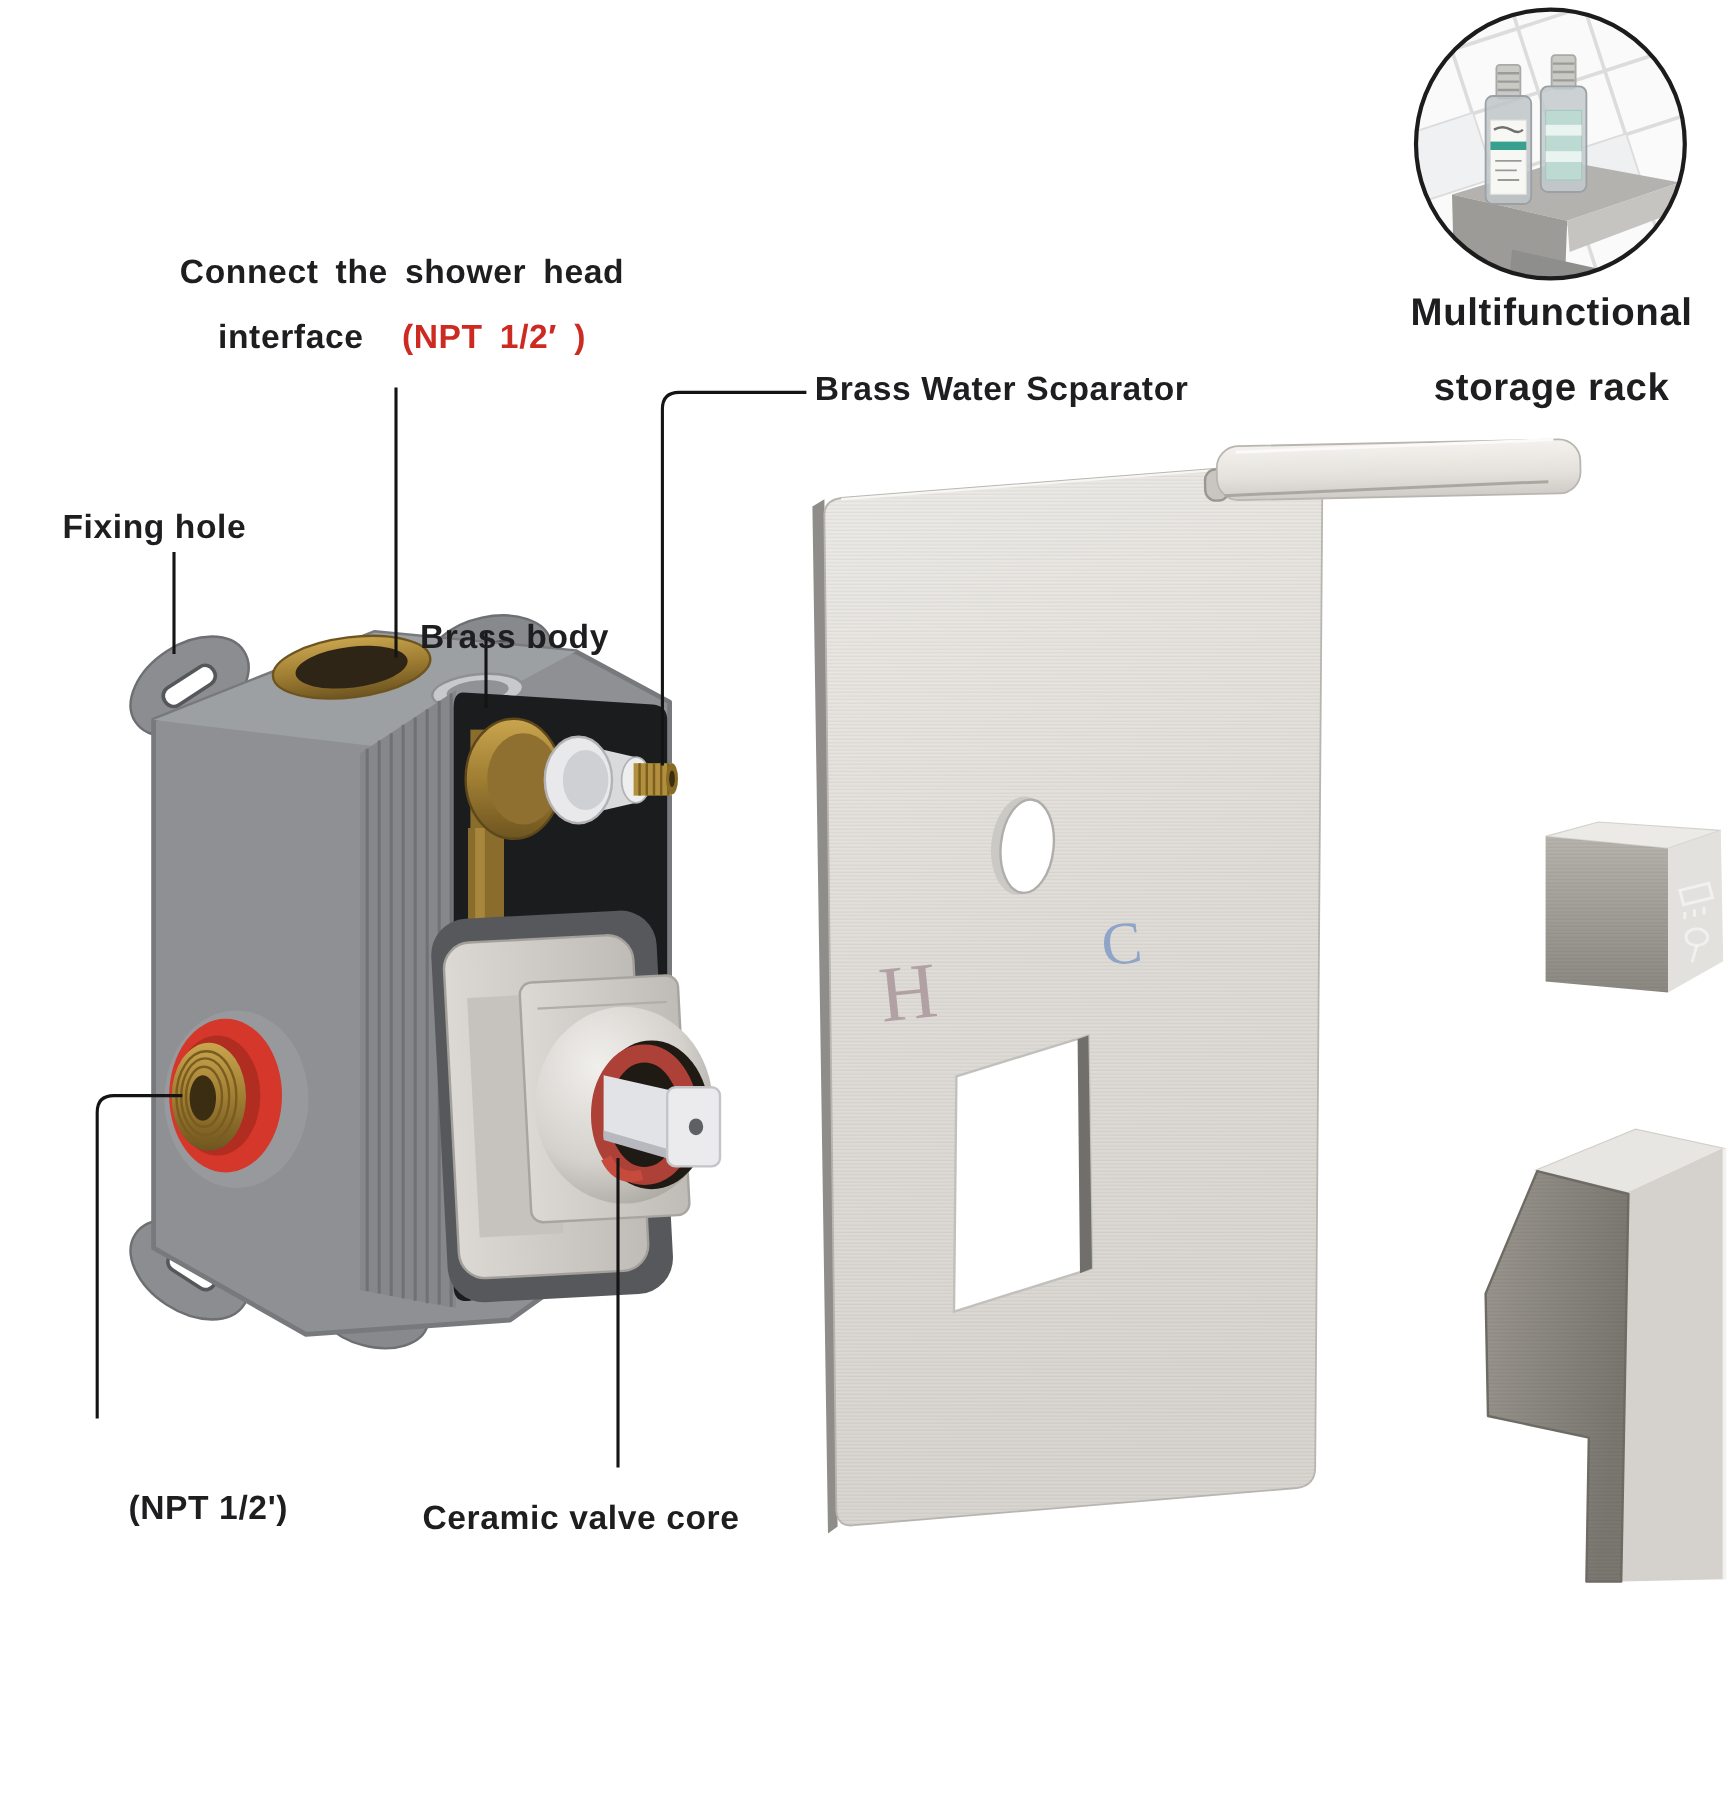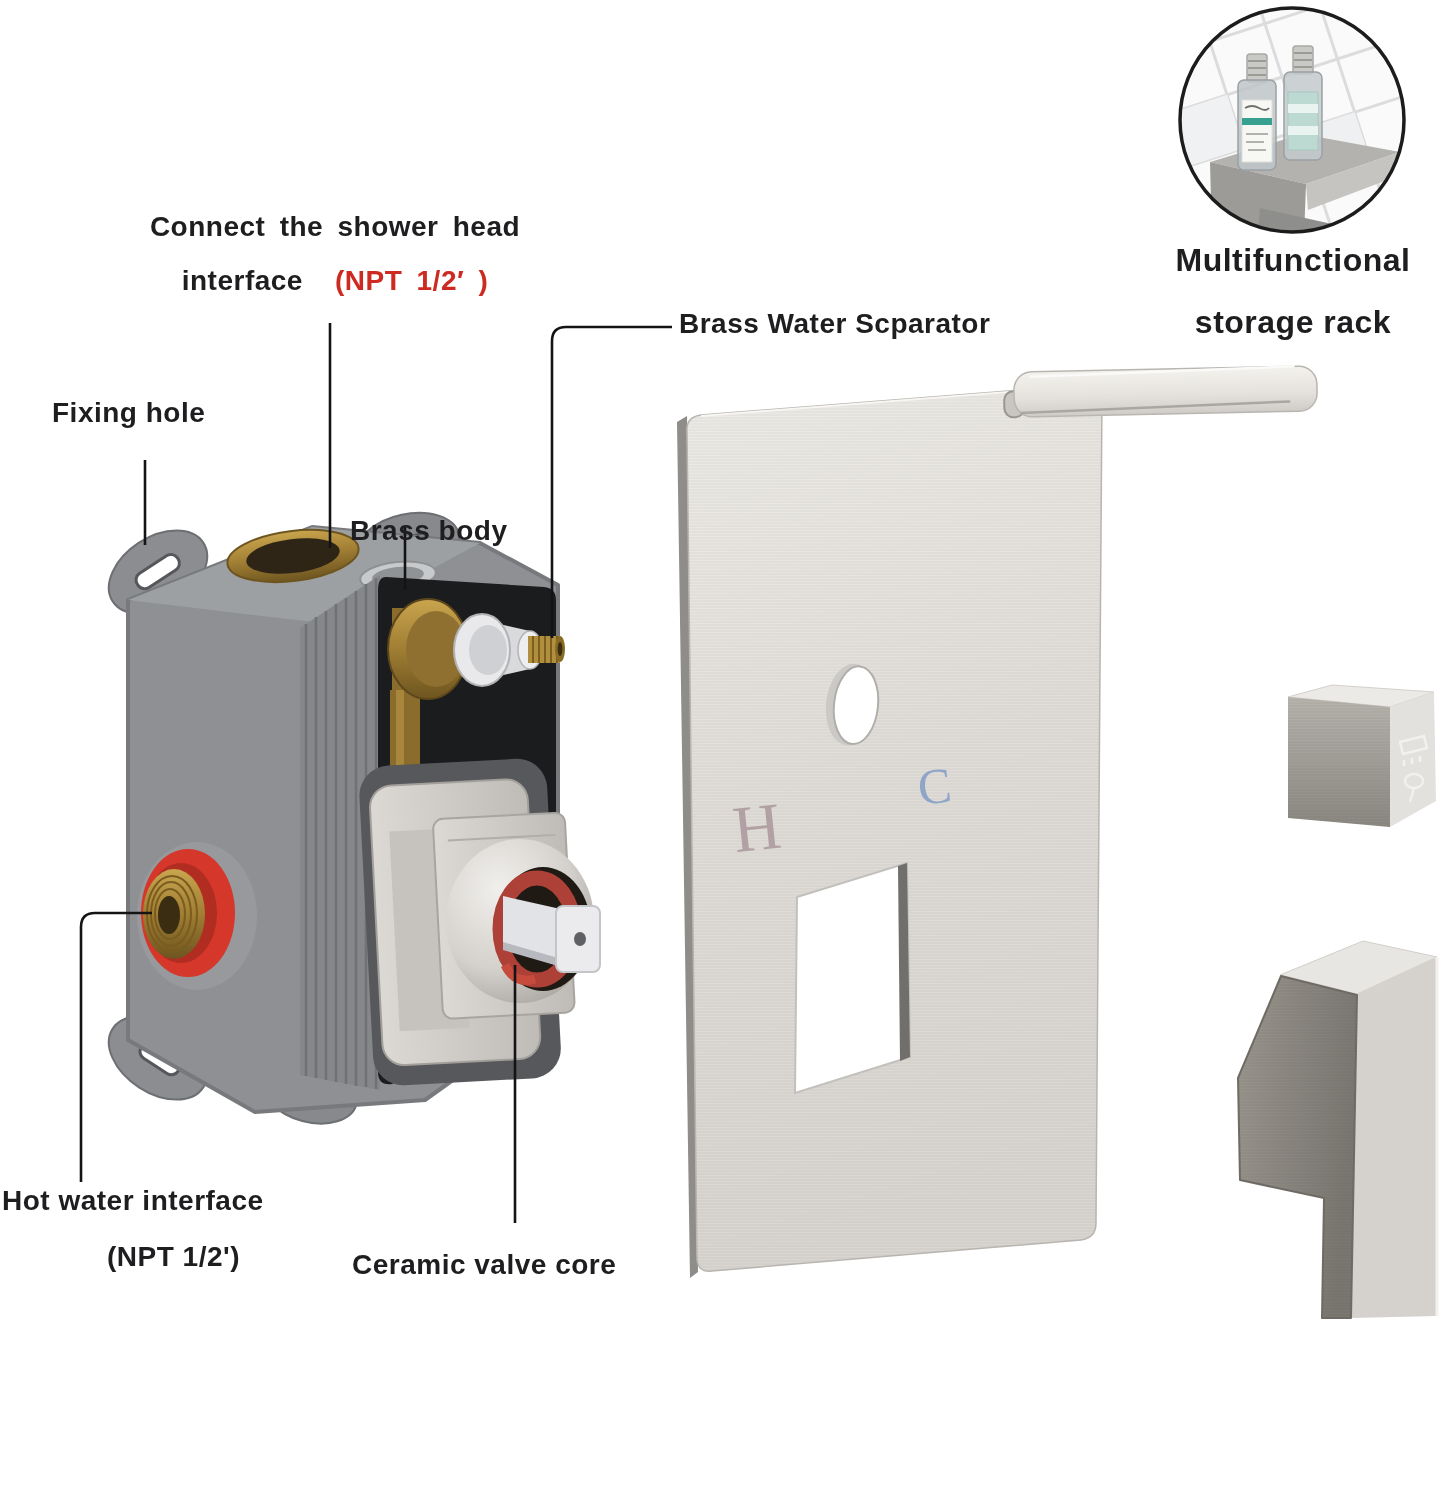--- a/index.html
+++ b/index.html
@@ -250,30 +250,29 @@
   </g>
 </svg>
 
 <div class="lbl heading" style="left:95px;top:212px;width:480px;">
   <span>Connect the shower head</span>
 </div>
 <div class="lbl heading" style="left:95px;top:266px;width:480px;">
   <span>interface</span><span class="red">(NPT 1/2′ )</span>
 </div>
 
-<div class="lbl side" style="left:52px;top:398px;">Fixing hole</div>
+<div class="lbl side" style="left:52px;top:424px;">Fixing hole</div>
 
 <div class="lbl side" style="left:350px;top:488px;margin-top:28px;">Brass body</div>
 
 <div class="lbl side" style="left:679px;top:309px;">Brass Water Scparator</div>
 
 <div class="lbl caption" style="left:1125px;top:243px;width:336px;">Multifunctional</div>
 <div class="lbl caption" style="left:1125px;top:305px;width:336px;">storage rack</div>
 
-<div class="lbl side" style="left:2px;top:1186px;">Hot water interface</div>
 <div class="lbl side red" style="left:76px;top:1242px;margin-left:31px;">(NPT 1/2')</div>
 
 <div class="lbl side" style="left:352px;top:1250px;">Ceramic valve core</div>
 
 <div class="plate-letter hotL">H</div>
 <div class="plate-letter coldL">C</div>
 
 </div>
 
 </body></html>

